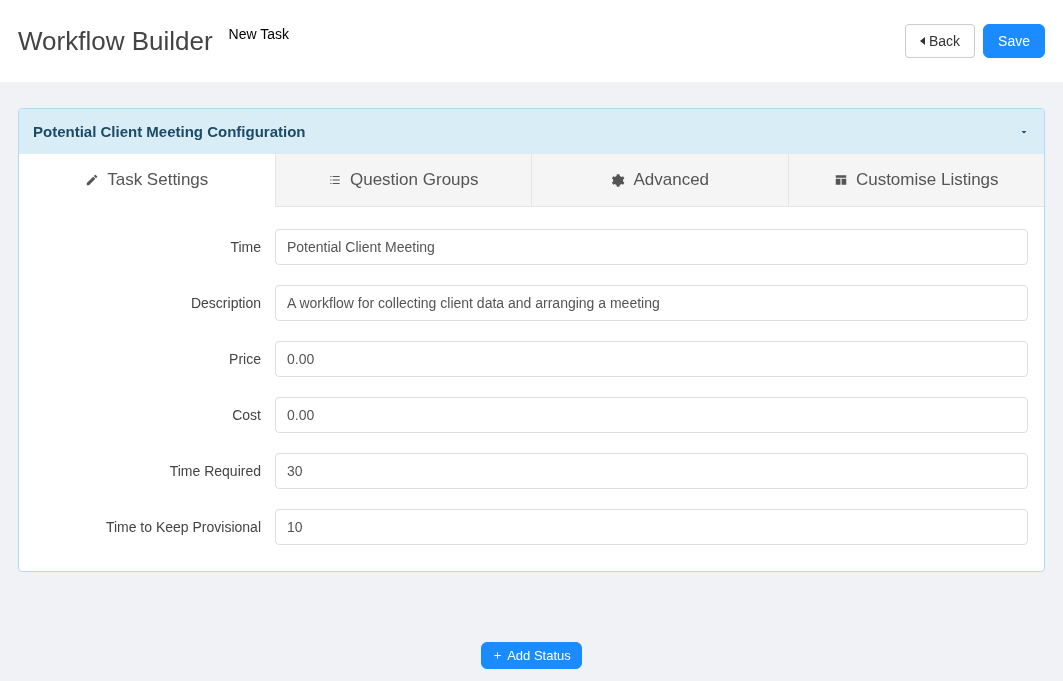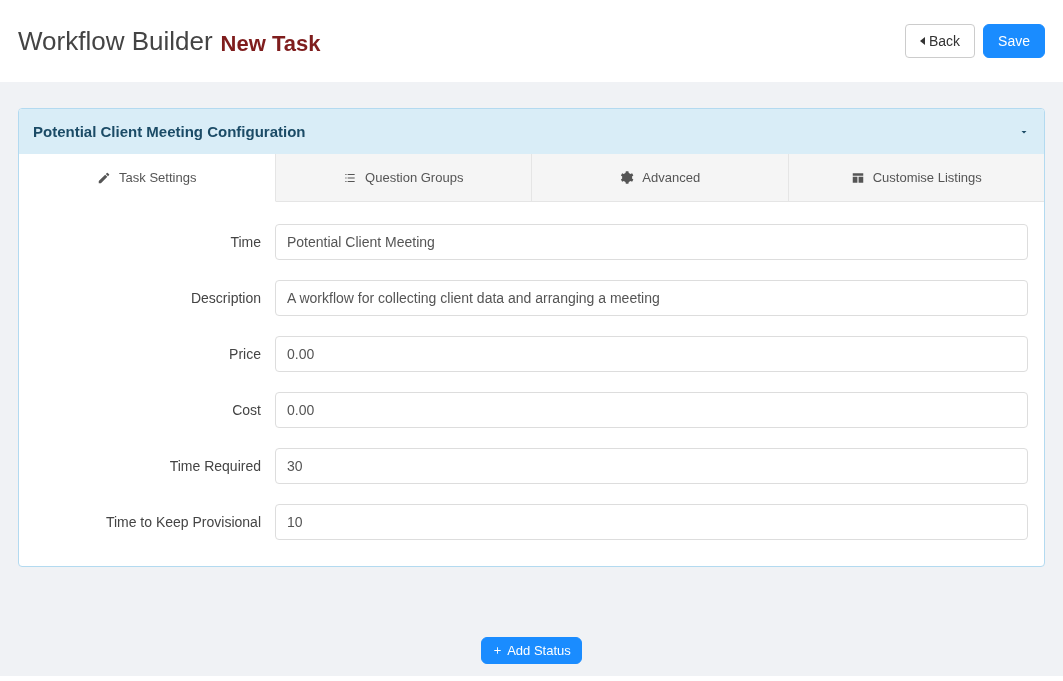--- a/index.html
+++ b/index.html
@@ -11,32 +11,32 @@
     }
     .header-bar {
       display: flex;
       justify-content: space-between;
       align-items: center;
       padding: 24px 18px 24px 18px;
       background: #fff;
     }
     .title-wrap {
       display: flex;
-      align-items: flex-end;
-      gap: 8px;
+      align-items: flex-start;
+      gap: 16px;
     }
     .page-title {
       font-size: 26px;
       font-weight: 400;
       color: #444;
     }
     .page-subtitle {
-      font-size: 22px;
-      color: #7f1d1d;
-      font-weight: 700;
+      font-size: 14px;
+      color: #000000;
+      font-weight: 400;
     }
     .header-actions {
       display: flex;
       gap: 8px;
     }
     .btn {
       padding: 8px 14px;
       border-radius: 4px;
       font-size: 14px;
       cursor: pointer;
@@ -99,21 +99,21 @@
 
     .tabs-row {
       display: flex;
       background: #f5f5f5;
     }
     .tab {
       flex: 1;
       text-align: center;
       padding: 16px 10px;
       color: #555;
-      font-size: 13px;
+      font-size: 17px;
       cursor: pointer;
       border-right: 1px solid #e5e5e5;
       border-bottom: 1px solid #e5e5e5;
       display: flex;
       align-items: center;
       justify-content: center;
       gap: 8px;
     }
     .tab:last-child { border-right: none; }
     .tab.active {

